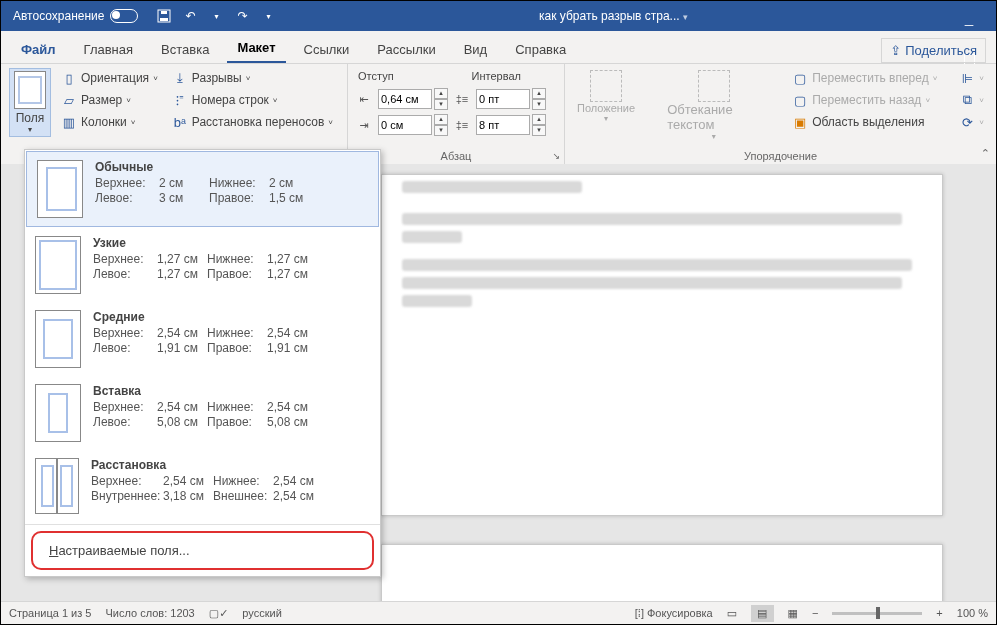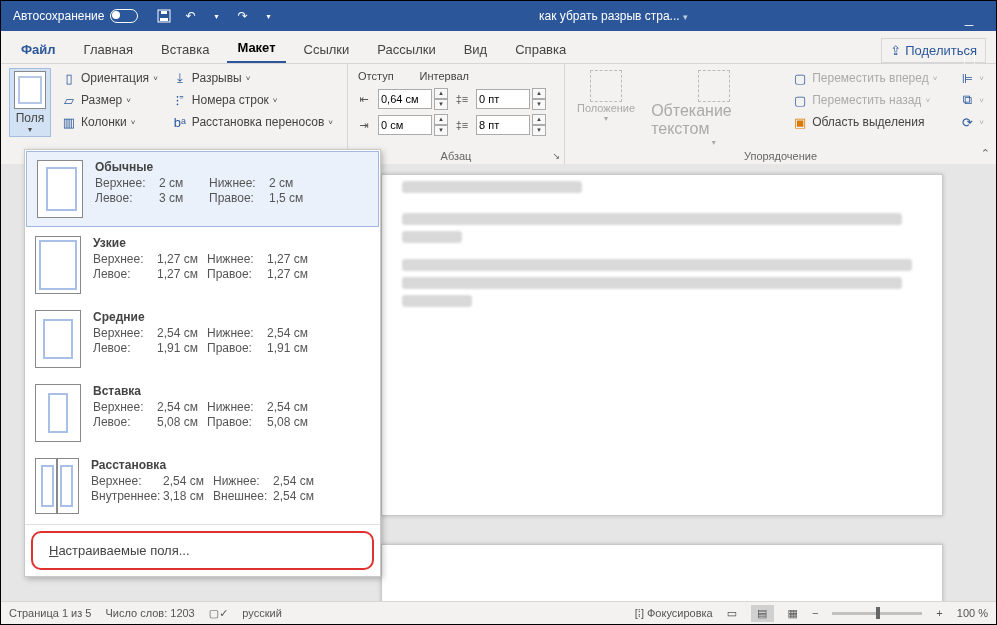--- a/index.html
+++ b/index.html
@@ -60,21 +60,21 @@
 .dd-thumb.mirror .pg{position:absolute;width:20px;height:54px;border:1px solid #888;top:0;}
 .dd-thumb.mirror .pg.l{left:0;}
 .dd-thumb.mirror .pg.r{right:0;}
 .dd-thumb.mirror .pg .m{left:5px;right:2px;top:6px;bottom:6px;}
 .dd-thumb.mirror .pg.r .m{left:2px;right:5px;}
 .dd-text{flex:1;font-size:12px;}
 .dd-title{font-weight:700;margin-bottom:2px;font-size:12px;}
 .dd-grid{display:grid;grid-template-columns:64px 50px 60px 50px;row-gap:1px;font-size:12px;color:#555;}
 .dd-sep{height:1px;background:#e0e0e0;margin:2px 0;}
 .dd-custom{padding:10px 16px;margin:6px;border:2.5px solid #e03030;border-radius:10px;font-size:13px;cursor:pointer;}
-.sub-labels{display:flex;gap:26px;font-size:11px;padding:2px 0 4px 2px;}
+.sub-labels{display:flex;gap:78px;font-size:11px;padding:2px 0 4px 2px;}
 svg{display:block;}
 </style>
 </head>
 <body>
 
 <div class="window">
 
   <div class="titlebar">
     <div class="autosave">
       <span>Автосохранение</span>
@@ -227,21 +227,21 @@
 
     <div class="group" style="flex:1;border-right:none;">
       <div style="display:flex;gap:8px;">
         <div class="vbtn disabled">
           <div style="width:30px;height:30px;border:1px dashed #bbb;"></div>
           <span style="font-size:11px;">Положение</span>
             <span style="font-size:8px;">▾</span>
         </div>
         <div class="vbtn disabled">
           <div style="width:30px;height:30px;border:1px dashed #bbb;"></div>
-          <span style="font-size:16px;">Обтекание текстом</span>
+          <span style="font-size:13px;margin-left:16px;">Обтекание текстом</span>
             <span style="font-size:8px;">▾</span>
         </div>
         <div class="btn-col">
           <div class="rbtn disabled">
               <span class="ic">▢</span>
               <span>Переместить вперед</span> 
               <span style="font-size:8px;">˅</span>
             </div>
           <div class="rbtn disabled">
               <span class="ic">▢</span>

